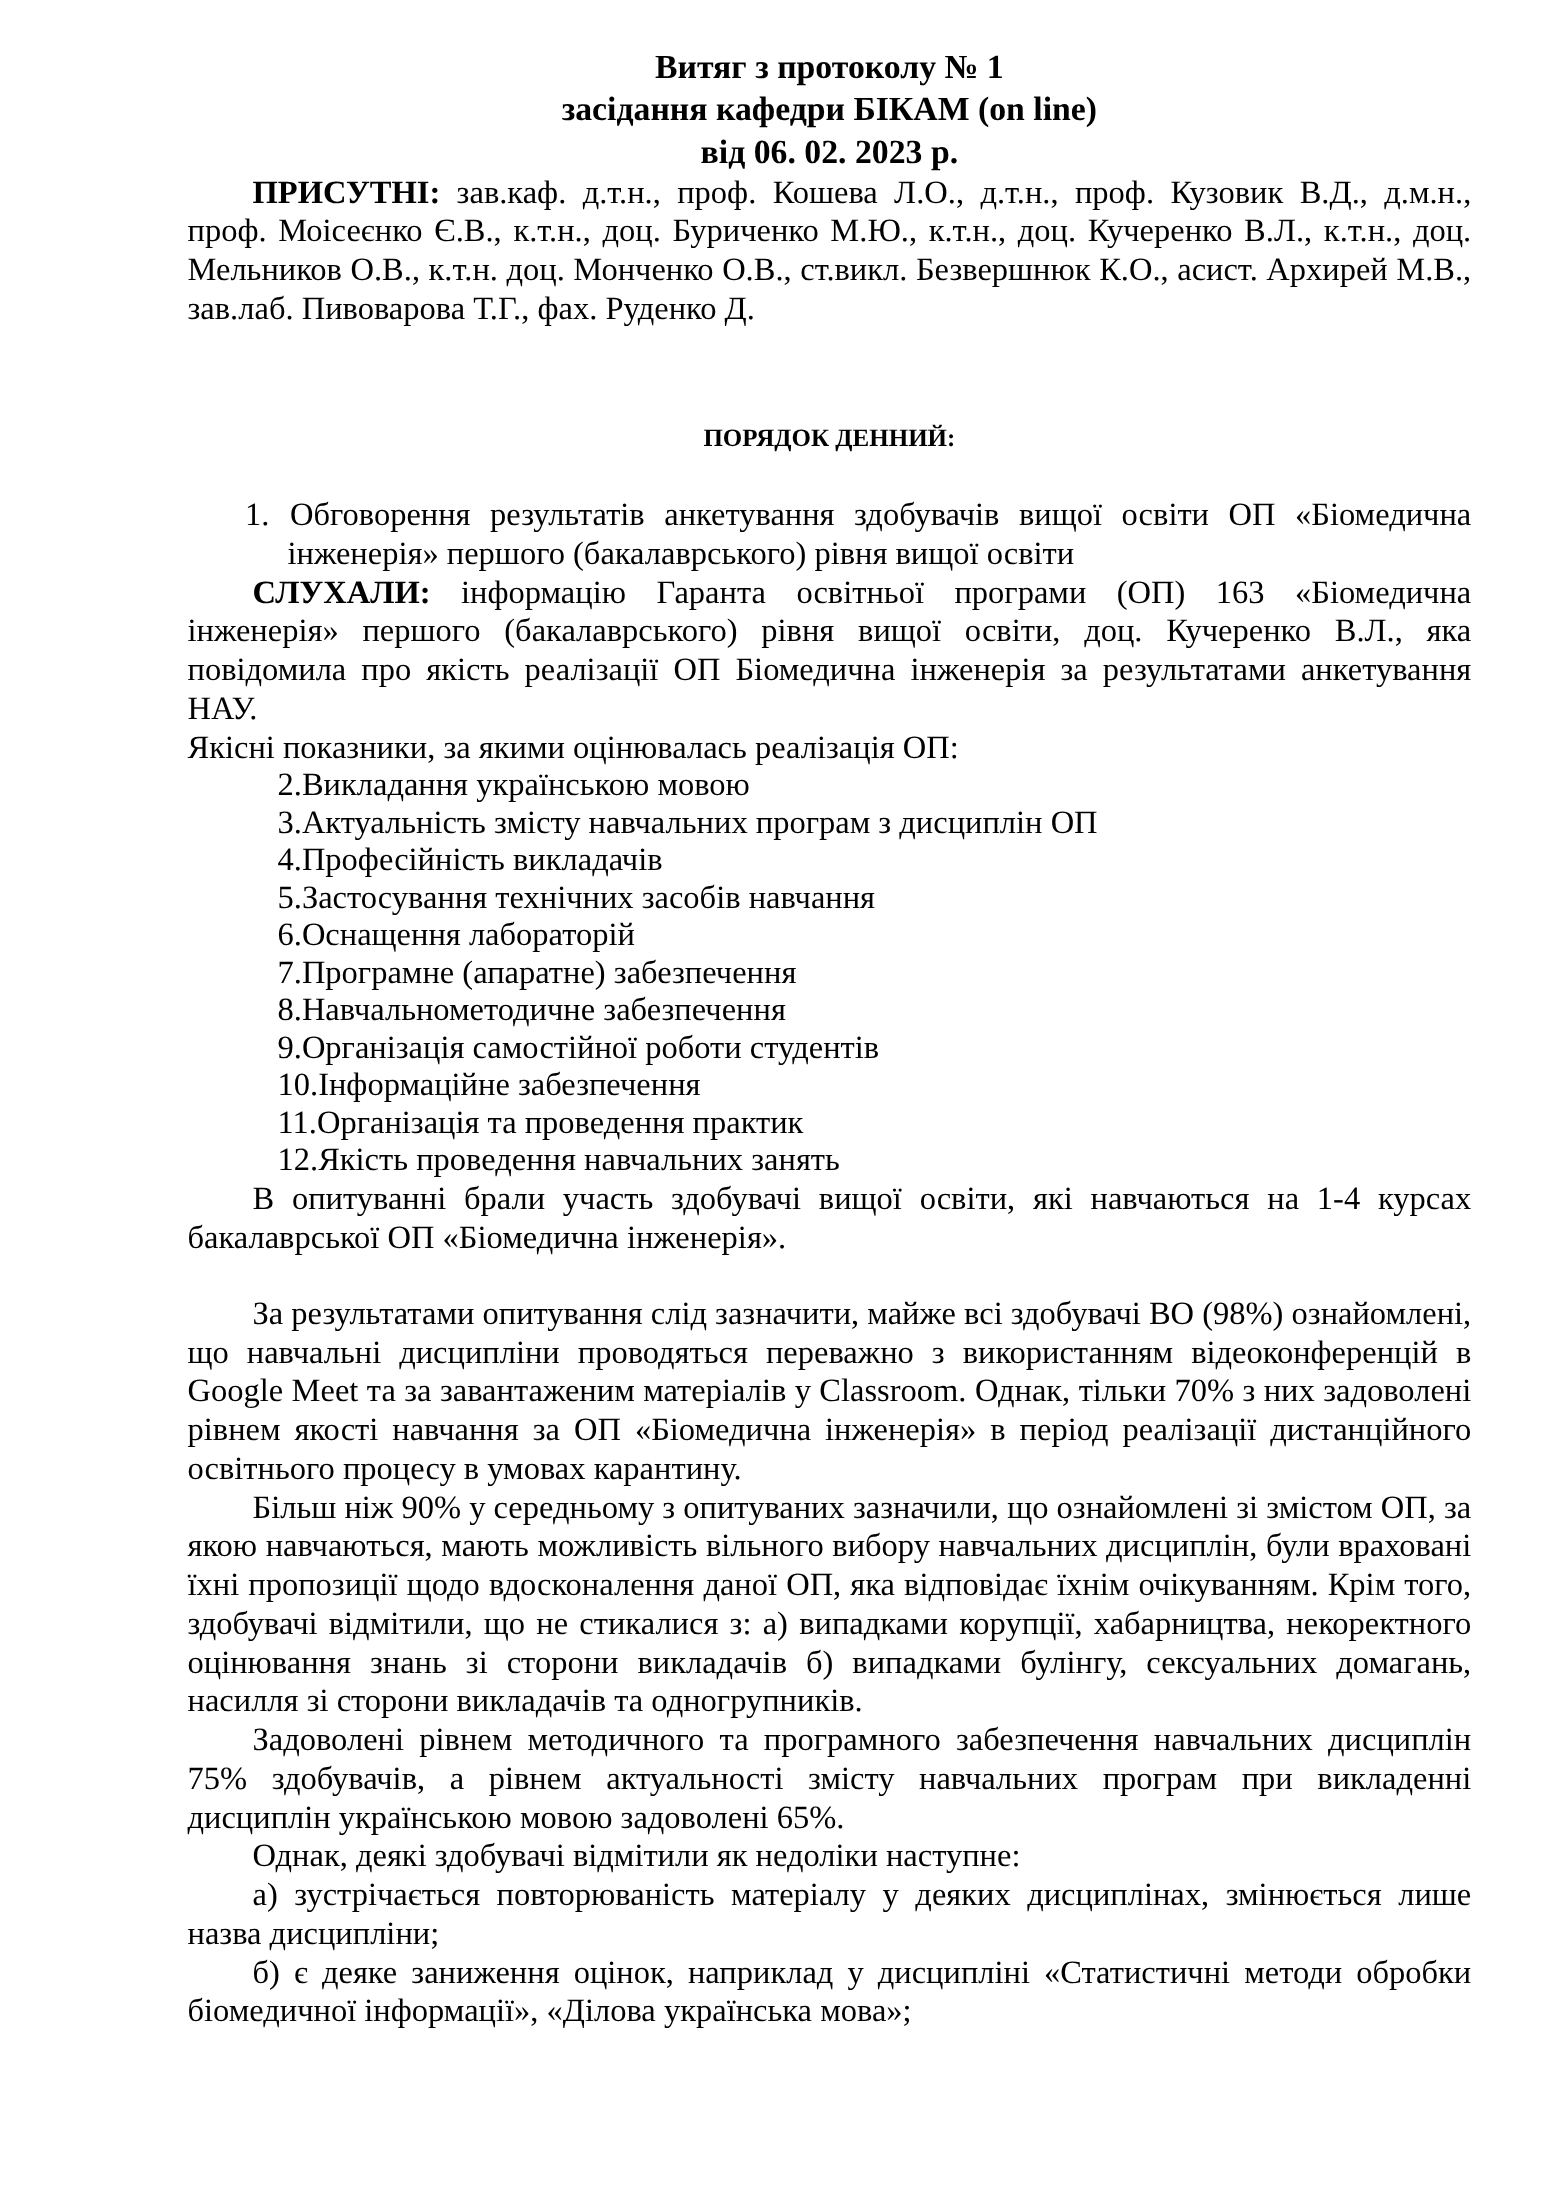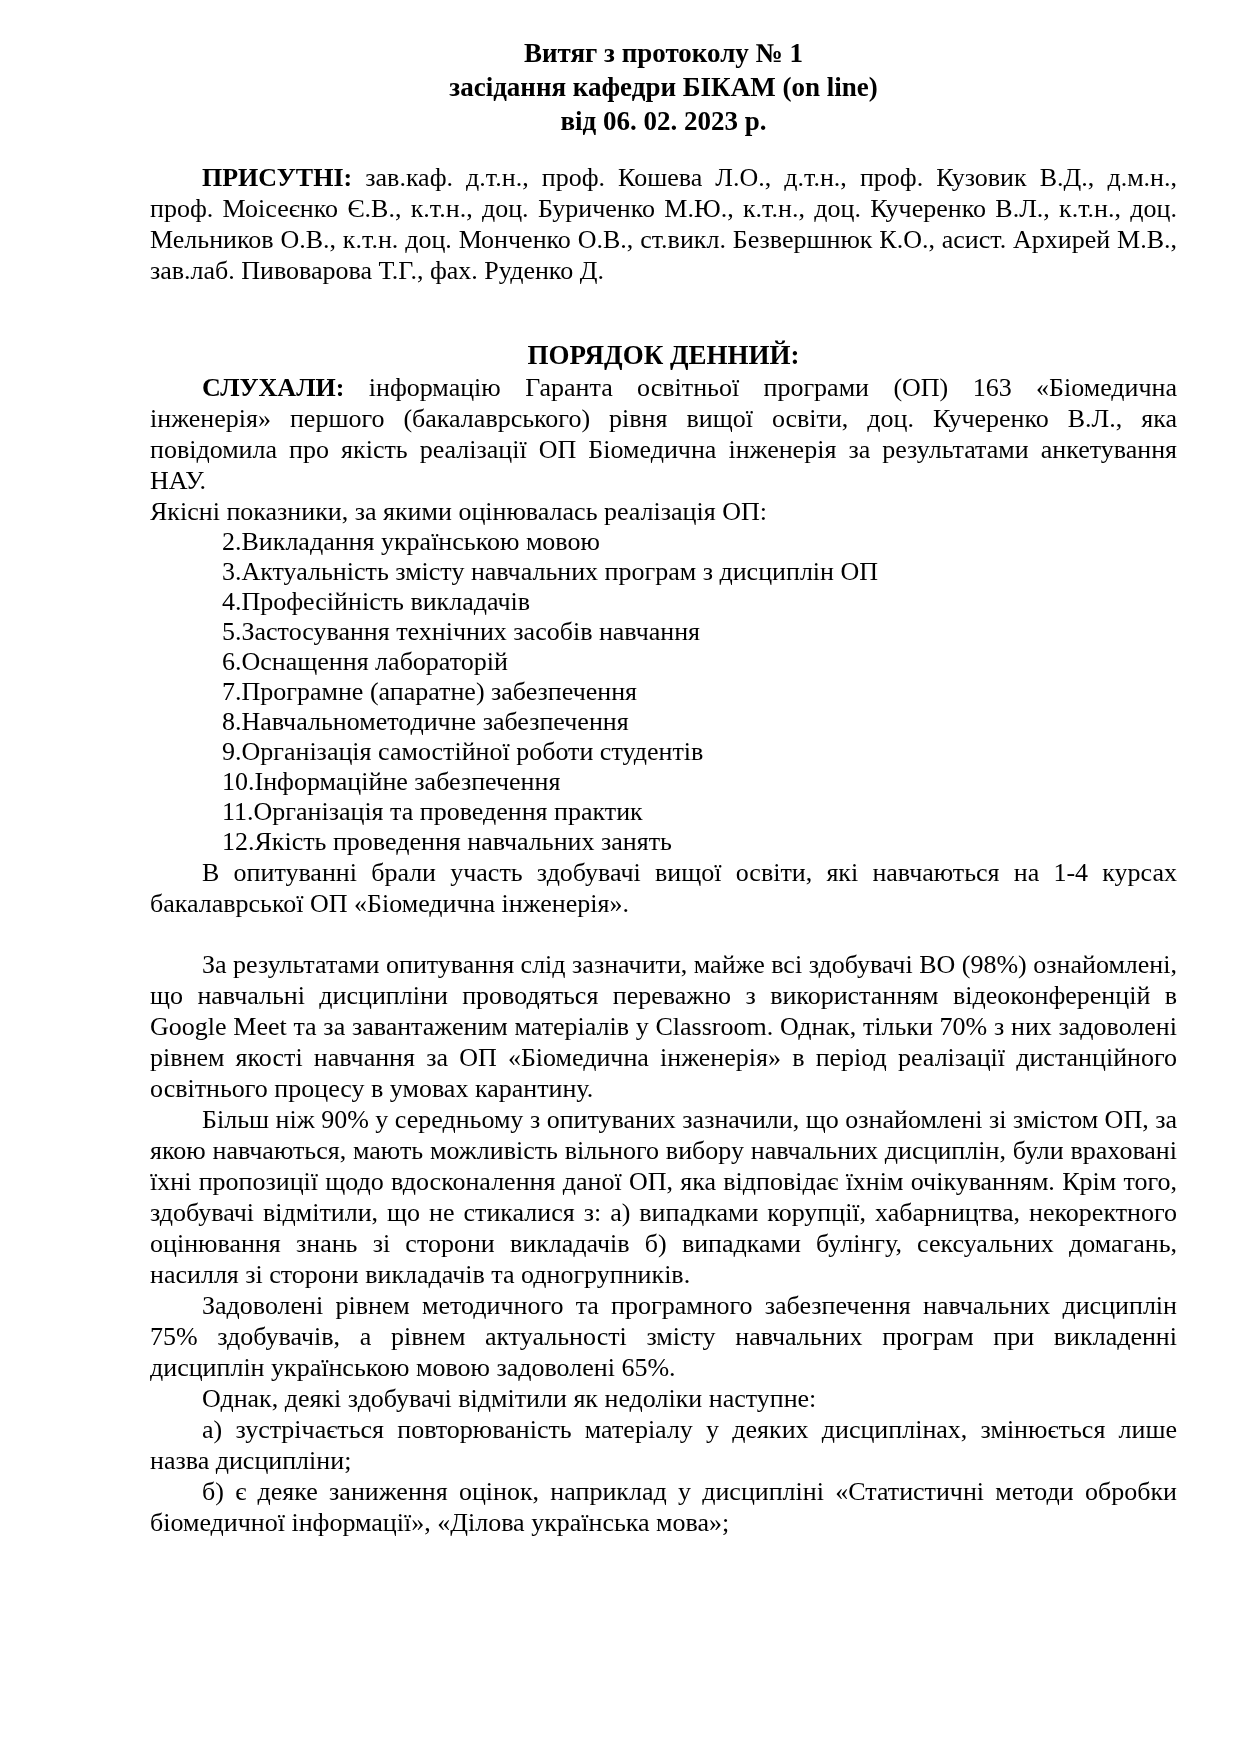--- a/index.html
+++ b/index.html
@@ -28,27 +28,26 @@
     line-height: 34px;
   }
   .para {
     margin: 0;
     text-align: justify;
   }
   .indent {
     text-indent: 52px;
   }
   .present {
-    margin-top: 24px;
   }
   .section-heading {
-    margin: 52px 0 0 0;
+    margin: 72px 0 0 0;
     text-align: center;
     font-weight: bold;
-    font-size: 27px;
+    font-size: 20px;
     line-height: 34px;
   }
   .agenda-item {
     margin-top: 28px;
     padding-left: 80px;
     text-indent: -34px;
     text-align: justify;
   }
   .agenda-num {
     display: inline-block;
@@ -81,20 +80,21 @@
   <div class="doc-title">
     <div>Витяг з протоколу № 1</div>
     <div>засідання кафедри БІКАМ (on line)</div>
     <div>від 06. 02. 2023 р.</div>
   </div>
 
   <p class="para indent present"><b>ПРИСУТНІ:</b> <span>зав.каф. д.т.н., проф. Кошева Л.О., д.т.н., проф. Кузовик В.Д., д.м.н., проф. Моісеєнко Є.В., к.т.н., доц. Буриченко М.Ю., к.т.н., доц. Кучеренко В.Л., к.т.н., доц. Мельников О.В., к.т.н. доц. Монченко О.В., ст.викл. Безвершнюк К.О., асист. Архирей М.В., зав.лаб. Пивоварова Т.Г., фах. Руденко Д.</span></p>
 
   <div class="section-heading">ПОРЯДОК ДЕННИЙ:</div>
 
+  <div class="agenda-item"><span class="agenda-num">1.</span><span>Обговорення результатів анкетування здобувачів вищої освіти ОП «Біомедична інженерія» першого (бакалаврського) рівня вищої освіти</span></div>
 
   <p class="para indent heard"><b>СЛУХАЛИ:</b> <span>інформацію Гаранта освітньої програми (ОП) 163 «Біомедична інженерія» першого (бакалаврського) рівня вищої освіти, доц. Кучеренко В.Л., яка повідомила про якість реалізації ОП Біомедична інженерія за результатами анкетування НАУ.</span></p>
 
   <div class="para">Якісні показники, за якими оцінювалась реалізація ОП:</div>
 
   <div class="qlist">
     <div class="qlist-item">2.Викладання українською мовою</div>
     <div class="qlist-item">3.Актуальність змісту навчальних програм з дисциплін ОП</div>
     <div class="qlist-item">4.Професійність викладачів</div>
     <div class="qlist-item">5.Застосування технічних засобів навчання</div>

